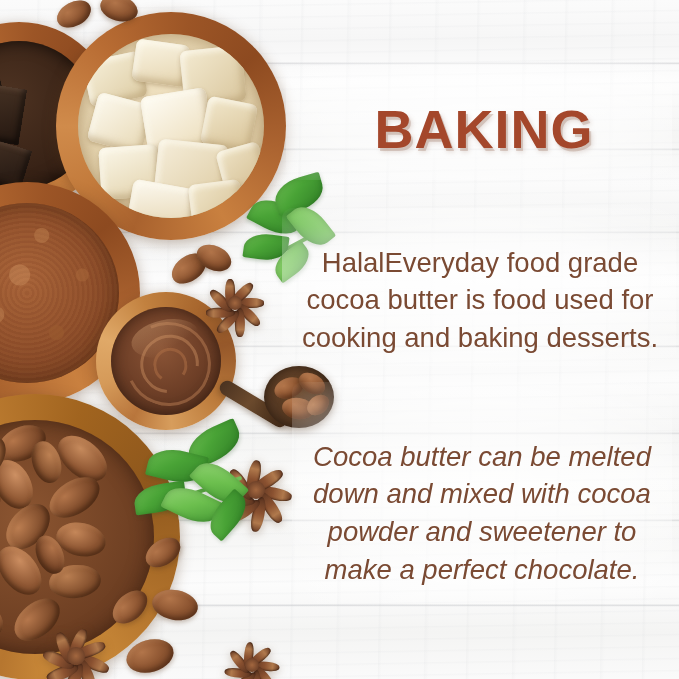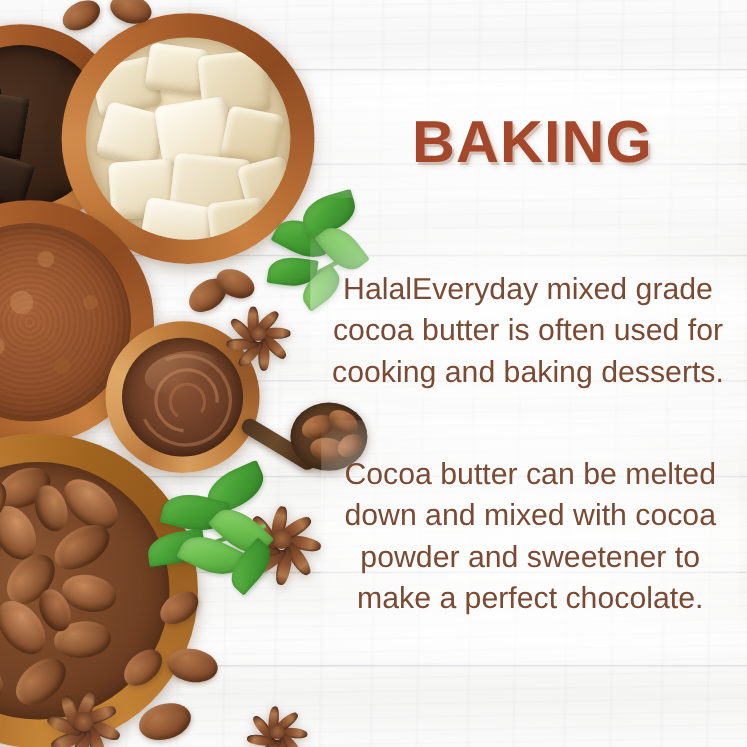--- a/index.html
+++ b/index.html
@@ -227,21 +227,21 @@
     position:absolute;
     text-align:center;
     color:#7a4a33;
     font-family:"Liberation Sans",sans-serif;
     font-size:27.5px;
     line-height:1.38;
     font-weight:400;
     text-shadow:0 1px 2px rgba(255,255,255,.75);
   }
   #para1{left:286px;top:216px;width:388px;}
-  #para2{left:294px;top:384px;width:376px;}
+  #para2{left:294px;top:410px;width:376px;font-style:italic;}
 
 </style>
 </head>
 <body>
 
 <div id="poster">
 
   <div class="wood-base"></div>
   <div class="grain"></div>
   <div class="grain2"></div>
@@ -407,16 +407,16 @@
   </div>
 
   <div class="text-scrim" id="scrim-head"></div>
   <div class="text-scrim" id="scrim-p1"></div>
   <div class="text-scrim" id="scrim-p2"></div>
 
   <h1 id="headline">
     <span class="l2">BAKING</span>
   </h1>
 
-  <p class="para" id="para1">HalalEveryday mixed grade cocoa butter is often used for cooking and baking desserts.</p>
+  <p class="para" id="para1">HalalEveryday food grade cocoa butter is food used for cooking and baking desserts.</p>
   <p class="para" id="para2">Cocoa butter can be melted down and mixed with cocoa powder and sweetener to make a perfect chocolate.</p>
 
 </div>
 
 </body></html>

